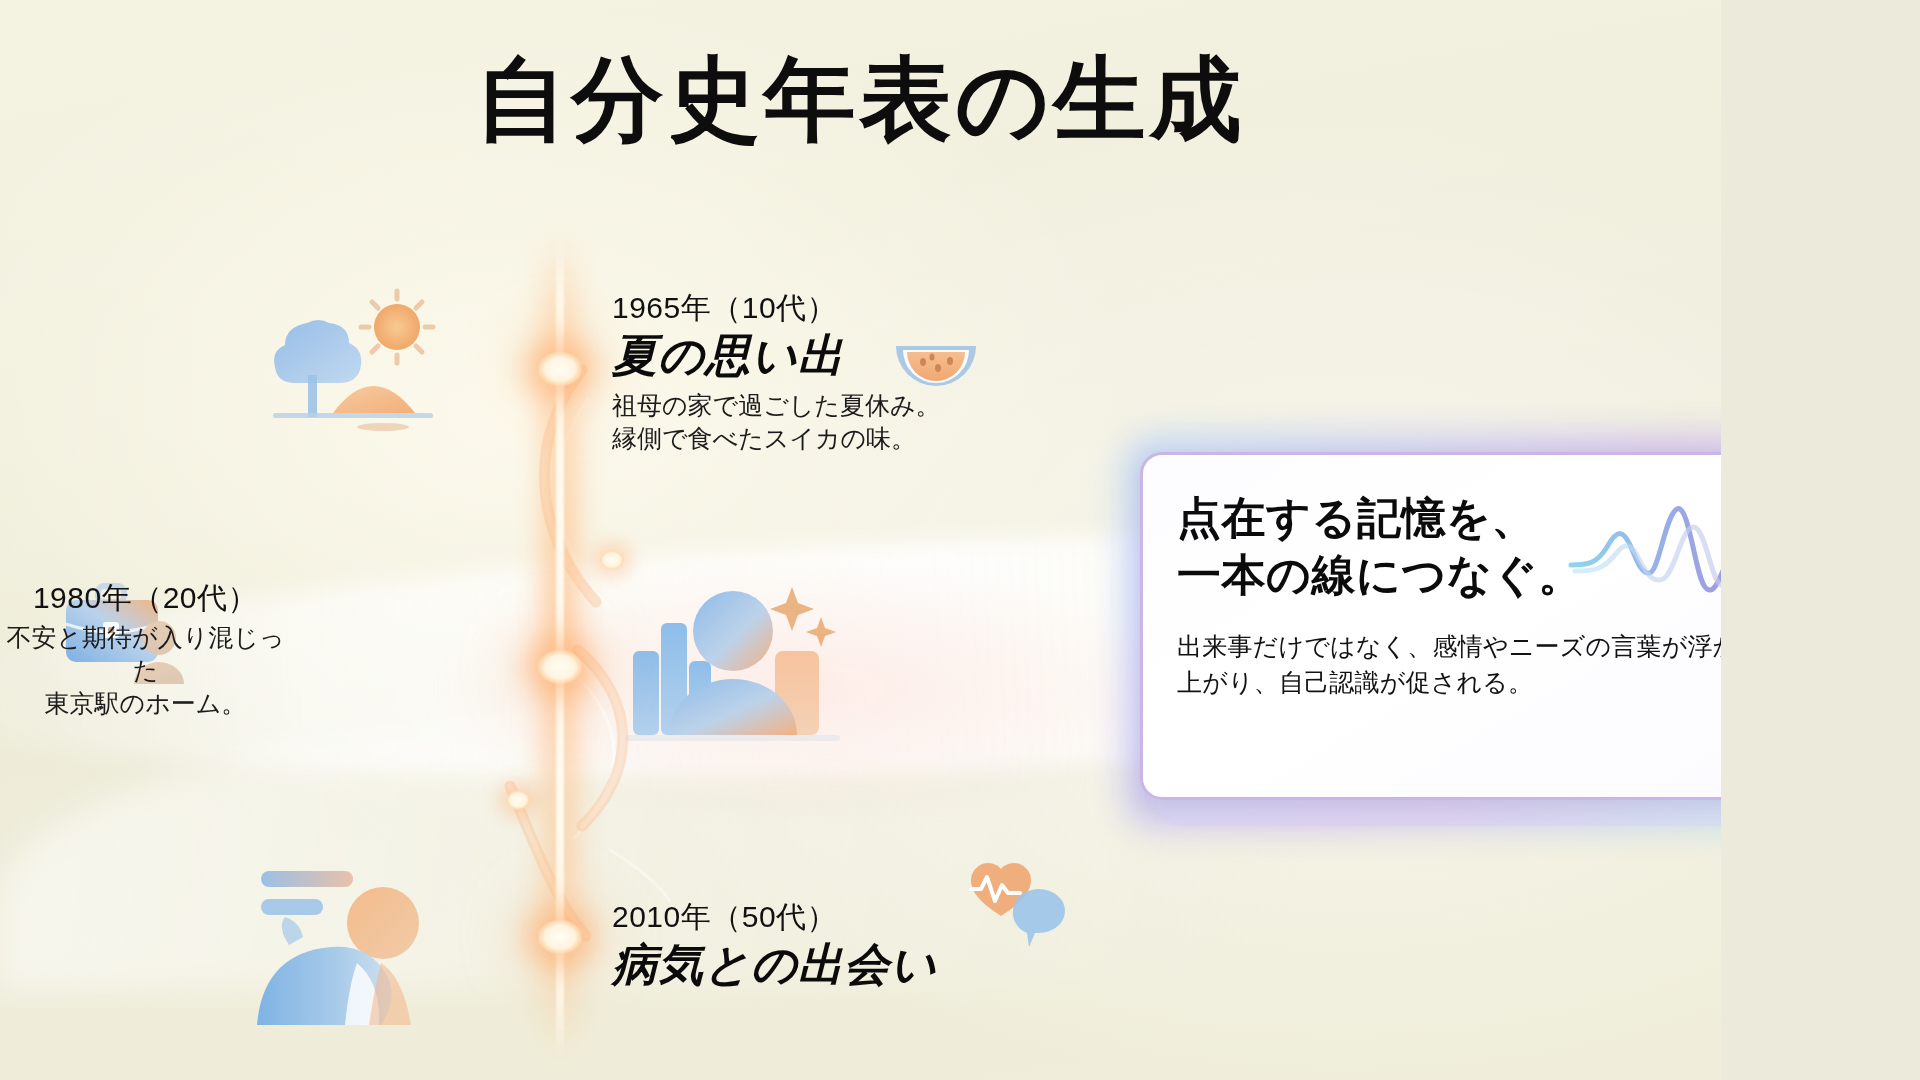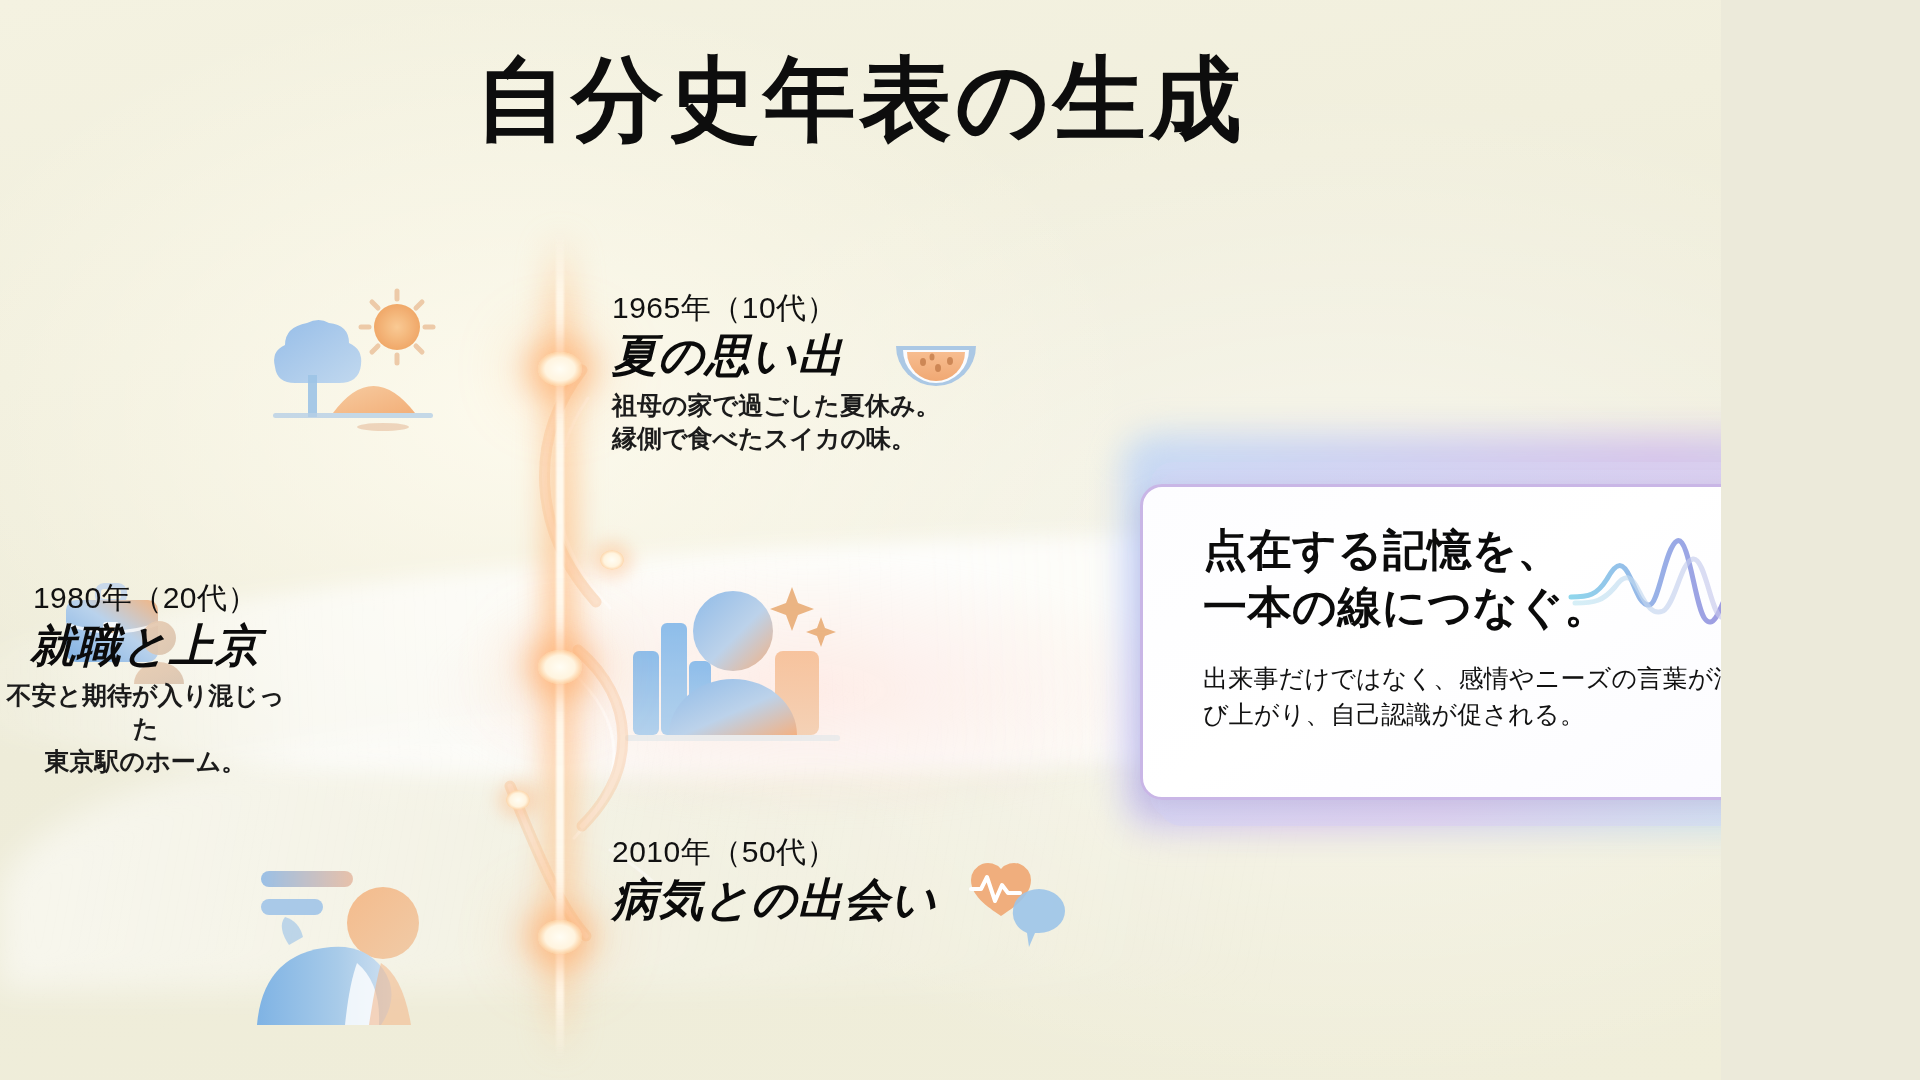--- a/index.html
+++ b/index.html
@@ -152,29 +152,29 @@
     font-size: 45px;
     font-weight: 700;
     letter-spacing: 1px;
     line-height: 1.12;
     margin-bottom: 8px;
     color: #0b0b0b;
     font-style: italic;
   }
   .entry .desc {
     font-size: 25px;
-    font-weight: 700;
+    font-weight: 400;
     line-height: 1.32;
     color: #1b1b1b;
     white-space: pre-line;
   }
 
   .entry-1965 { left: 612px; top: 288px; }
   .entry-1980 { right: 1430px; top: 578px; text-align: center; }
-  .entry-2010 { left: 612px; top: 832px; }
+  .entry-2010 { left: 612px; top: 897px; }
 
   
   .illus { position: absolute; }
 
   
   .card-stack { position: absolute; left: 1140px; top: 452px; width: 700px; height: 360px; }
   .card-shadow {
     position: absolute; border-radius: 24px;
     background: linear-gradient(135deg, #cfd8f5 0%, #dcd0f0 60%, #cfe4f3 100%);
     opacity: .75;
@@ -186,24 +186,23 @@
     border-radius: 34px;
     background: linear-gradient(135deg, rgba(160,200,255,.55), rgba(190,160,240,.55), rgba(160,225,245,.55));
     filter: blur(16px);
   }
   .card {
     position: absolute; left: 0; top: 0; right: 12px; bottom: 12px;
     border-radius: 22px;
     background: linear-gradient(150deg, #fdfdff 0%, #ffffff 45%, #fbfbff 100%);
     border: 3px solid #c9b6e6;
     box-shadow: 0 6px 22px rgba(120,110,170,0.20);
-    padding: 34px 40px 30px 60px;
+    padding: 34px 40px 30px 34px;
     box-sizing: border-box;
     overflow: hidden;
-    margin-top: 32px;
   }
   .card-headline {
     font-size: 44px;
     font-weight: 700;
     line-height: 1.30;
     letter-spacing: .5px;
     color: #0b0b0b;
     white-space: pre-line;
     position: relative;
     z-index: 2;
@@ -429,21 +428,20 @@
 
   <div class="entry entry-1965">
     <div class="year">1965年（10代）</div>
     <div class="headline">夏の思い出</div>
     <div class="desc">祖母の家で過ごした夏休み。
 縁側で食べたスイカの味。</div>
   </div>
 
   <div class="entry entry-1980">
     <div class="year">1980年（20代）</div>
-    <div class="headline">就職と上京</div>
     <div class="desc">不安と期待が入り混じった
 東京駅のホーム。</div>
   </div>
 
   <div class="entry entry-2010">
     <div class="year">2010年（50代）</div>
     <div class="headline">病気との出会い</div>
   </div>
 
   <div class="card-stack">

